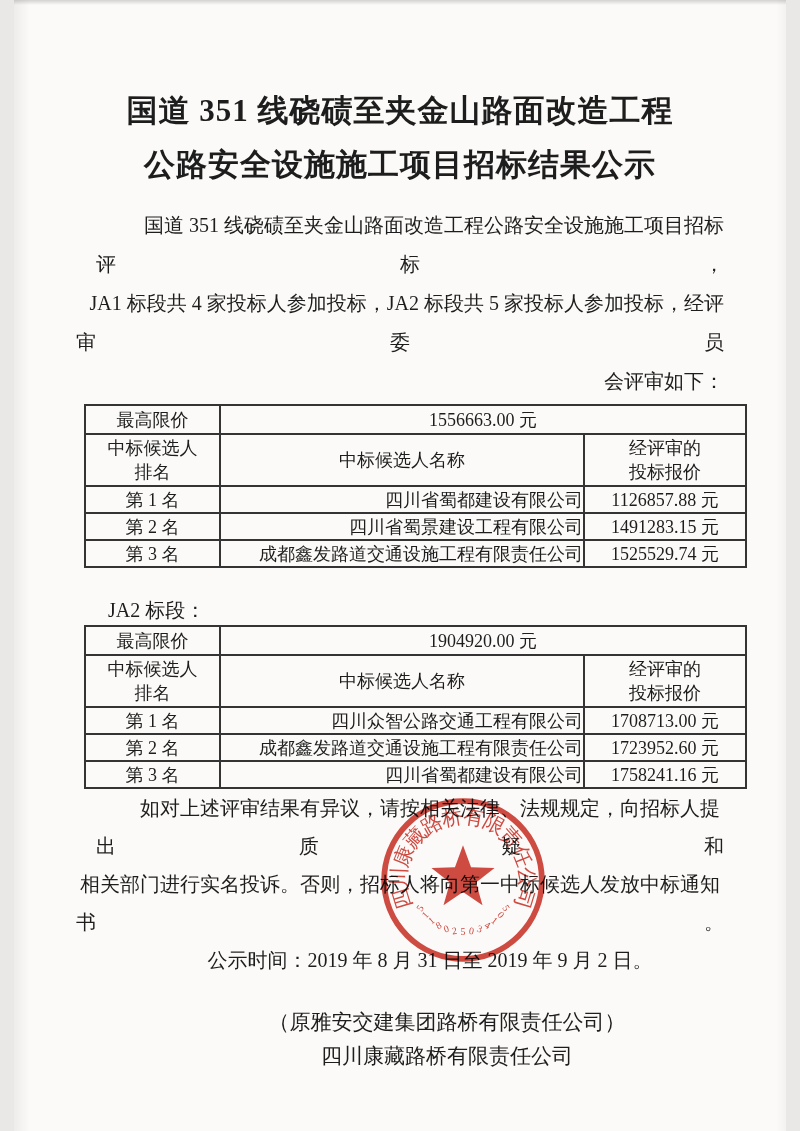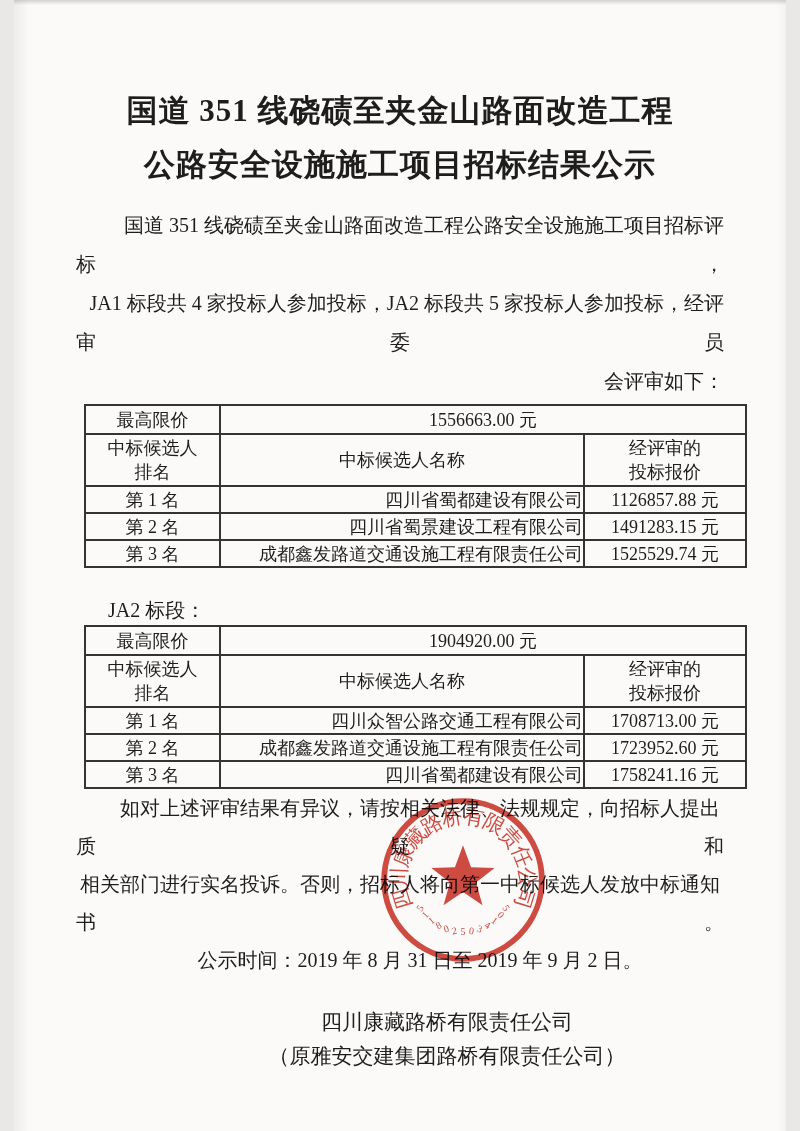--- a/index.html
+++ b/index.html
@@ -10,21 +10,21 @@
     background:
       linear-gradient(90deg, rgba(0,0,0,.055), rgba(0,0,0,0) 16px),
       linear-gradient(180deg, rgba(0,0,0,.16), rgba(0,0,0,0) 5px),
       linear-gradient(270deg, rgba(0,0,0,.03), rgba(0,0,0,0) 10px),
       #fbfaf8;
   }
   .title{margin-top:84px;text-align:center;font-weight:bold;font-size:31px;line-height:54px;letter-spacing:1px;}
   .bodytext{margin:14px 62px 0;font-size:20px;line-height:39px;}
   .bodytext .ln{min-height:39px;text-align:right;}
   .just{text-align:justify;text-align-last:justify;}
-  .ind{text-indent:2em;}
+  .ind{text-indent:2em;margin-left:20px;}
   .sec-label{margin:2px 0 0 94px;font-size:20px;line-height:24px;}
   .sec-label.gap{margin-top:30px;}
   table.bid{border-collapse:collapse;margin:3px 0 0 70px;width:661px;table-layout:fixed;font-size:18px;}
   table.bid td,table.bid th{border:2px solid #343434;font-weight:normal;padding:0;vertical-align:middle;}
   .col-rank{width:135px;} .col-name{width:364px;} .col-price{width:162px;}
   tr.r-max td{height:27px;}
   tr.r-head th{height:50px;white-space:pre-line;line-height:24px;}
   tr.r-data td{height:25px;}
   .c{text-align:center;}
   .nm{text-align:right;padding-left:13px !important;font-family:Liberation Mono, monospace;}
@@ -129,22 +129,22 @@
     </tbody>
   </table>
 
   <div class="notice">
     <div class="ln ind just">如对上述评审结果有异议，请按相关法律、法规规定，向招标人提出质疑和</div>
     <div class="ln just">相关部门进行实名投诉。否则，招标人将向第一中标候选人发放中标通知书。</div>
     <div class="ln ind">公示时间：2019 年 8 月 31 日至 2019 年 9 月 2 日。</div>
   </div>
 
   <div class="sig">
+    <div>（原雅安交建集团路桥有限责任公司）</div>
     <div>四川康藏路桥有限责任公司</div>
-    <div>（原雅安交建集团路桥有限责任公司）</div>
 
   </div>
 
   <div class="stamp" style="color: rgb(200, 41, 31);">
     <svg viewBox="0 0 200 200">
       <circle cx="100" cy="100" r="95" fill="none" stroke="currentColor" stroke-width="7"></circle>
       <polygon fill="currentColor" points="100,58 109.7,84.65 138.04,85.6 115.7,103.1 123.5,130.4 100,114.5 76.5,130.4 84.3,103.1 61.96,85.6 90.3,84.65"></polygon>
     <text x="26.364533790846266" y="122.5126212636507" font-size="25" text-anchor="middle" dominant-baseline="central" transform="rotate(-107.0 26.4 122.5)">四</text>
         <text x="23.07064658959854" y="96.70233660639062" font-size="25" text-anchor="middle" dominant-baseline="central" transform="rotate(-87.5 23.1 96.7)">川</text>
         <text x="28.561166254470464" y="71.26860544493897" font-size="25" text-anchor="middle" dominant-baseline="central" transform="rotate(-68.1 28.6 71.3)">康</text>

